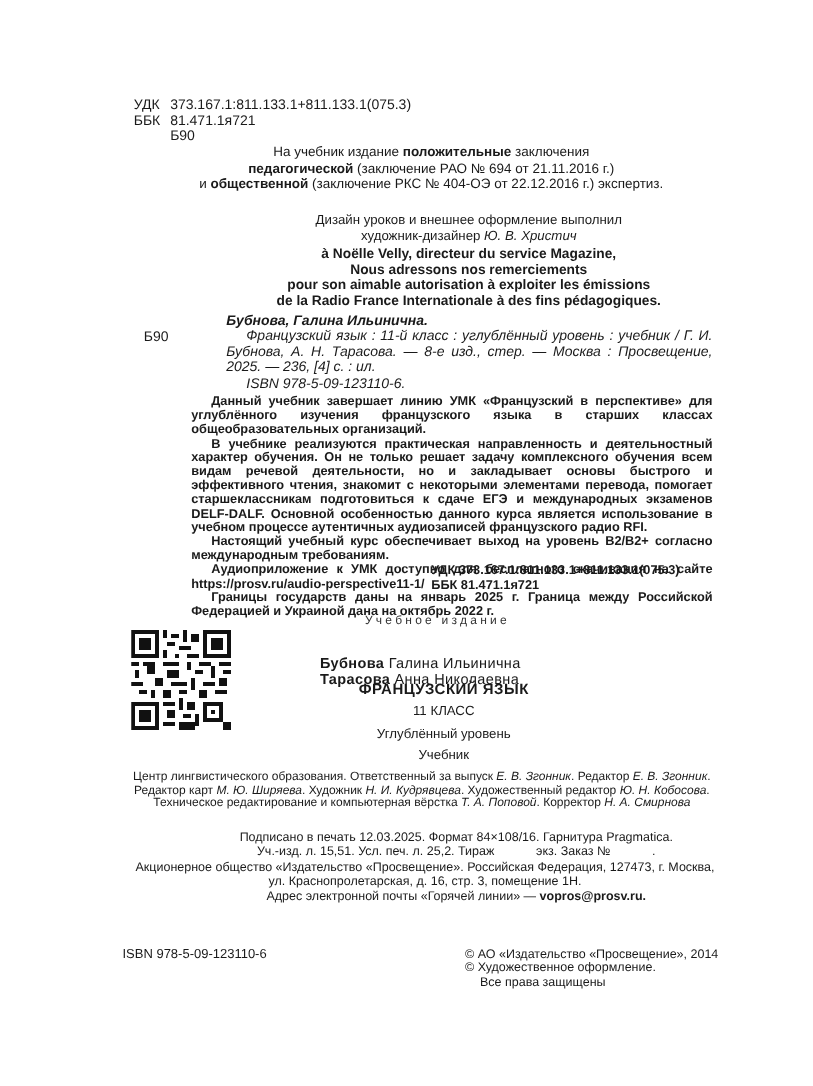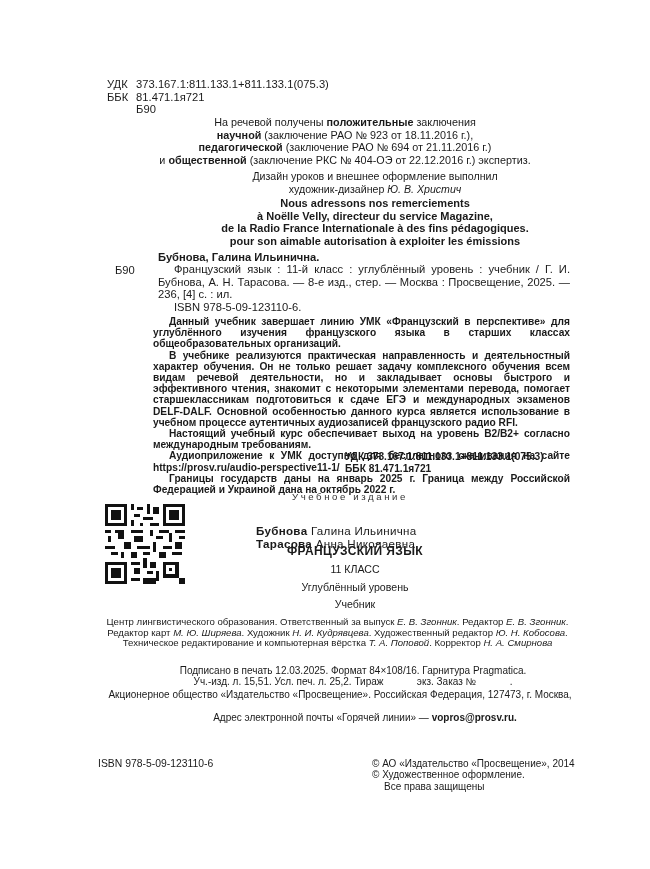--- a/index.html
+++ b/index.html
@@ -12,67 +12,66 @@
   .center { text-align: center; }
   .b { font-weight: bold; }
   .codes { left: 107px; top: 78px; font-size: 11.2px; line-height: 12.5px; }
   .codes .row { display: flex; }
   .codes .k { width: 26px; display: inline-block; }
   .reviews { left: 150px; top: 116px; width: 390px; font-size: 10.8px; line-height: 12.6px; }
   .design { left: 190px; top: 170px; width: 370px; font-size: 10.6px; line-height: 12.6px; text-align: center; }
   .merci { left: 185px; top: 197px; width: 380px; font-size: 11px; line-height: 12.6px; font-weight: bold; }
   .biblio { left: 100px; top: 251px; width: 470px; font-size: 11.2px; line-height: 12.4px; }
   .biblio .code { position: absolute; left: 15px; top: 13px; }
-  .biblio .body { margin-left: 58px; }
+  .biblio .body { margin-left: 81px; font-style: italic; }
   .biblio .indent { text-indent: 16px; display: block; }
   .annot { left: 153px; top: 316px; width: 417px; font-size: 10.2px; line-height: 11.2px; text-align: justify; }
   .annot p { margin: 0; text-indent: 16px; font-weight: bold; }
   .codes2 { left: 345px; top: 451px; font-size: 10.2px; line-height: 11.5px; font-weight: bold; }
   .edition-label { left: 292px; top: 491px; font-size: 9.6px; letter-spacing: 2.6px; color: #333; }
   .qr { left: 105px; top: 504px; width: 80px; height: 80px; }
   .authors { left: 256px; top: 508px; font-size: 11.6px; line-height: 13px; letter-spacing: 0.3px; margin-top: 16px; }
   .title-block { left: 250px; top: 545px; width: 210px; }
   .title-block .t1 { font-size: 12px; font-weight: bold; letter-spacing: 0.4px; }
   .title-block .t2 { font-size: 10.6px; margin-top: 6px; }
   .title-block .t3 { font-size: 10.6px; margin-top: 6px; }
   .title-block .t4 { font-size: 10.6px; margin-top: 5px; }
   .staff { left: 100px; top: 617px; width: 475px; font-size: 9.6px; line-height: 10.6px; }
-  .print { left: 138px; top: 665px; width: 430px; font-size: 10px; line-height: 11px; }
+  .print { left: 150px; top: 665px; width: 430px; font-size: 10px; line-height: 11px; }
   .publisher { left: 95px; top: 689px; width: 490px; font-size: 10px; line-height: 11px; }
   .hotline { left: 150px; top: 712px; width: 430px; font-size: 10px; line-height: 11px; }
   .isbn-foot { left: 98px; top: 758px; font-size: 10.4px; font-weight: normal; }
   .copyright { left: 372px; top: 758px; font-size: 10px; line-height: 11.4px; }
   .copyright .sub { padding-left: 12px; }
 </style>
 </head>
 <body>
 
 <div class="abs codes">
   <div class="row"><span class="k">УДК</span>&nbsp;<span>373.167.1:811.133.1+811.133.1(075.3)</span></div>
   <div class="row"><span class="k">ББК</span>&nbsp;<span>81.471.1я721</span></div>
   <div class="row"><span class="k"></span>&nbsp;<span>Б90</span></div>
 </div>
 
 <div class="abs reviews center">
-  <div><span>На речевой получены </span><b>положительные</b><span> заключения</span></div>
-  <div><b>научной</b><span> (заключение РАО № 923 от 18.11.2016 г.),</span></div>
+  <div><span>На учебник издание </span><b>положительные</b><span> заключения</span></div>
   <div><b>педагогической</b><span> (заключение РАО № 694 от 21.11.2016 г.)</span></div>
   <div><span>и </span><b>общественной</b><span> (заключение РКС № 404-ОЭ от 22.12.2016 г.) экспертиз.</span></div>
 </div>
 
 <div class="abs design center">
   <div>Дизайн уроков и внешнее оформление выполнил</div>
   <div><span>художник-дизайнер </span><i>Ю. В. Христич</i></div>
 </div>
 
 <div class="abs merci center">
+  <div>à Noëlle Velly, directeur du service Magazine,</div>
   <div>Nous adressons nos remerciements</div>
-  <div>à Noëlle Velly, directeur du service Magazine,</div>
+  <div>pour son aimable autorisation à exploiter les émissions</div>
   <div>de la Radio France Internationale à des fins pédagogiques.</div>
-  <div>pour son aimable autorisation à exploiter les émissions</div>
 </div>
 
 <div class="abs biblio">
   <div class="body b">Бубнова, Галина Ильинична.</div>
   <span class="code">Б90</span>
   <div class="body" style="text-align: justify;">
     <span class="indent">Французский язык : 11-й класс : углублённый уровень : учебник / Г. И. Бубнова, А. Н. Тарасова. — 8-е изд., стер. — Москва : Просвещение, 2025. — 236, [4] с. : ил.</span>
     <span class="indent">ISBN 978-5-09-123110-6.</span>
   </div>
 </div>
@@ -178,20 +177,21 @@
   </div>
 </div>
 
 <div class="abs print center">
   <div>Подписано в печать 12.03.2025. Формат 84×108/16. Гарнитура Pragmatica.</div>
   <div style="white-space: pre;">Уч.-изд. л. 15,51. Усл. печ. л. 25,2. Тираж            экз. Заказ №            .</div>
 </div>
 
 <div class="abs publisher center">
   <div>Акционерное общество «Издательство «Просвещение». Российская Федерация, 127473, г. Москва,</div>
+  <div>ул. Краснопролетарская, д. 16, стр. 3, помещение 1Н.</div>
 </div>
 
 <div class="abs hotline center">
   <span>Адрес электронной почты «Горячей линии» — </span><b>vopros@prosv.ru.</b>
 </div>
 
 <div class="abs isbn-foot">ISBN 978-5-09-123110-6</div>
 
 <div class="abs copyright">
   <div>© АО «Издательство «Просвещение», 2014</div>

